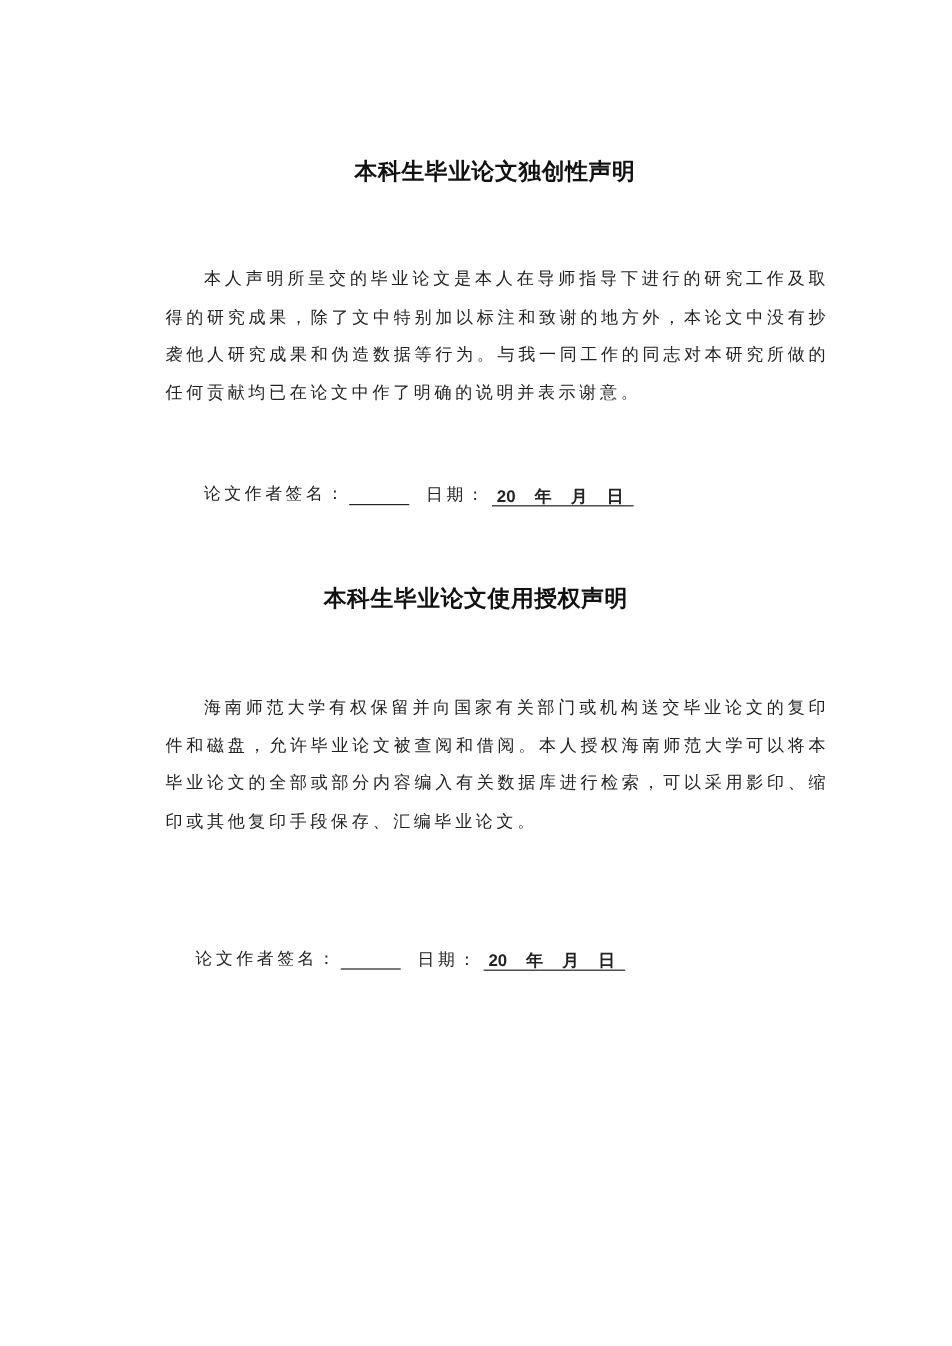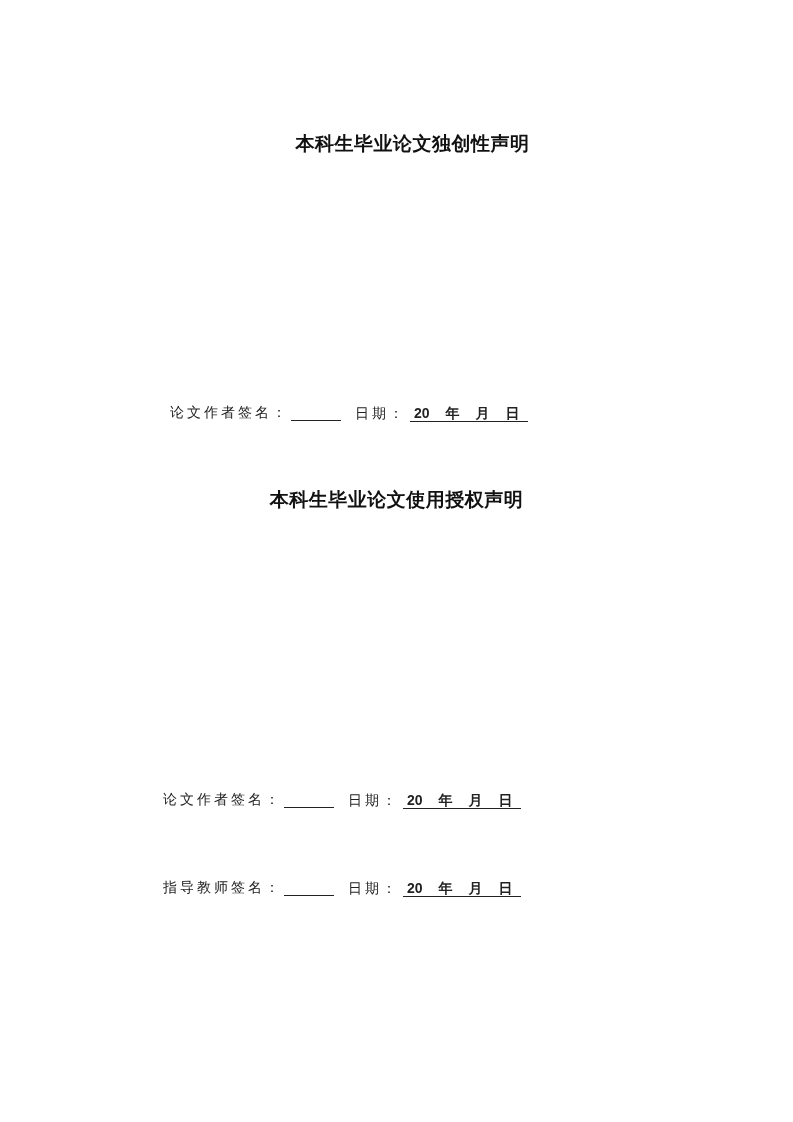--- a/index.html
+++ b/index.html
@@ -90,29 +90,28 @@
     .row-2 { left: 145px; top: 789px; }
     .row-3 { left: 145px; top: 877px; }
   </style>
 </head>
 <body>
 
 <div class="page">
 
   <div class="title title-1">本科生毕业论文独创性声明</div>
 
+  <div class="para para-1">本人声明所呈交的毕业论文是本人在导师指导下进行的研究工作及取得的研究成果，除了文中特别加以标注和致谢的地方外，本论文中没有抄袭他人研究成果和伪造数据等行为。与我一同工作的同志对本研究所做的任何贡献均已在论文中作了明确的说明并表示谢意。</div>
 
   <div class="sig-row row-1">
     <span class="label">论文作者签名：</span><span class="blank"></span><span class="date-label">日期：</span><span class="date-field"><span class="yr-num">20</span><span class="yr">年</span><span class="mo">月</span><span class="dy">日</span></span>
   </div>
 
   <div class="title title-2">本科生毕业论文使用授权声明</div>
 
+  <div class="para para-2">海南师范大学有权保留并向国家有关部门或机构送交毕业论文的复印件和磁盘，允许毕业论文被查阅和借阅。本人授权海南师范大学可以将本毕业论文的全部或部分内容编入有关数据库进行检索，可以采用影印、缩印或其他复印手段保存、汇编毕业论文。</div>
 
   <div class="sig-row row-2">
     <span class="label">论文作者签名：</span><span class="blank"></span><span class="date-label">日期：</span><span class="date-field"><span class="yr-num">20</span><span class="yr">年</span><span class="mo">月</span><span class="dy">日</span></span>
   </div>
 
-  <div class="sig-row row-3">
-    <span class="label">指导教师签名：</span><span class="blank"></span><span class="date-label">日期：</span><span class="date-field"><span class="yr-num">20</span><span class="yr">年</span><span class="mo">月</span><span class="dy">日</span></span>
-  </div>
 
 </div>
 
 </body></html>

